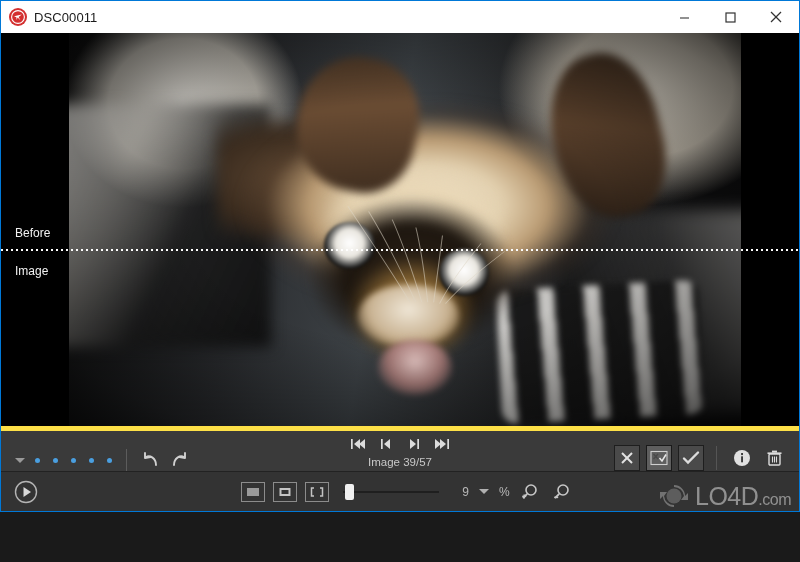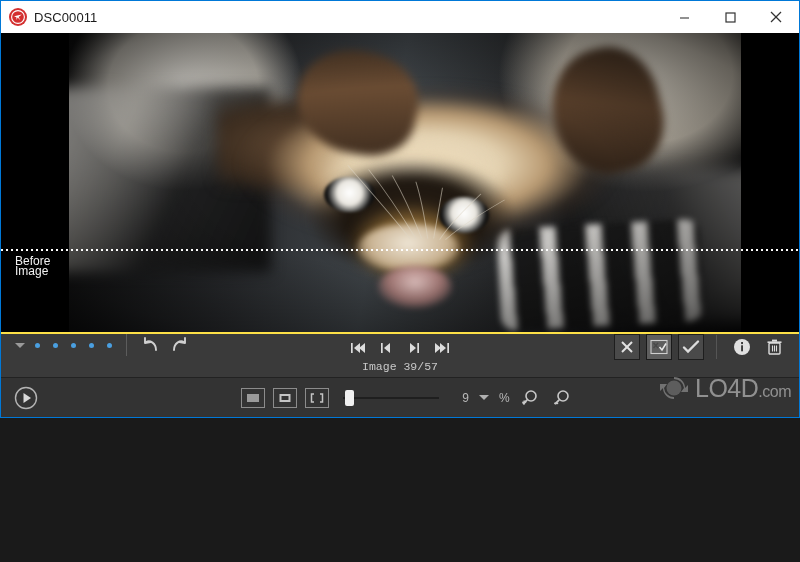--- a/index.html
+++ b/index.html
@@ -3,21 +3,21 @@
 <meta charset="utf-8">
 <style>
   * { box-sizing: border-box; margin: 0; padding: 0; }
   body {
     width: 800px; height: 562px;
     font-family: "Liberation Sans", sans-serif;
     background: #1a1a1a;
     overflow: hidden;
   }
   .window {
-    width: 800px; height: 418px;
+    width: 800px; height: 512px;
     position: relative;
     border: 1px solid #0078d7;
     background: #2d2d2d;
     display: flex; flex-direction: column;
   }
 
   
   .titlebar {
     height: 32px; background: #ffffff;
     display: flex; align-items: center;
@@ -152,29 +152,28 @@
   .divider-dots {
     position: absolute; left: 0; right: 0; top: 216px; height: 2px;
     background-image: repeating-linear-gradient(to right,
       #ffffff 0 2px, rgba(255,255,255,0) 2px 5px);
     z-index: 6;
   }
   .label-before, .label-edited {
     position: absolute; left: 14px; font-size: 12px; color: #f2f2f2;
     text-shadow: 0 1px 2px #000; z-index: 7;
   }
-  .label-before { top: 193px; margin-top: 28px; }
+  .label-before { top: 193px; }
   .label-edited { top: 231px; }
 
   
   .toolbar {
     flex: 0 0 45px; background: #3a3a3a;
-    display: flex; align-items: flex-start; position: relative;
-    border-top: 2px solid #fde047;
-    font-family: Liberation Mono, monospace;
+    display: flex; align-items: flex-end; position: relative;
+    border-top: 5px solid #fde047;
   }
   .tb-left { display: flex; align-items: center; padding-left: 14px; gap: 0; }
   .caret-down {
     width: 0; height: 0; border-left: 5px solid transparent;
     border-right: 5px solid transparent; border-top: 5px solid #9a9a9a;
     margin-right: 10px;
   }
   .rating-dots { display: flex; gap: 13px; align-items: center; }
   .rdot { width: 5px; height: 5px; border-radius: 50%; background: #4a9fe0; }
   .tb-sep {
@@ -243,21 +242,21 @@
     width: 0; height: 0; border-left: 5px solid transparent;
     border-right: 5px solid transparent; border-top: 5px solid #b0b0b0;
     margin-left: 10px;
   }
   .pct { font-size: 12px; color: #b8b8b8; margin-left: 10px; }
   .mag-btn { width: 24px; height: 24px; margin-left: 8px;
     display: flex; align-items: center; justify-content: center; }
 
   
   .watermark {
-    position: absolute; right: 8px; bottom: 14px;
+    position: absolute; right: 8px; bottom: 0;
     display: flex; align-items: center; gap: 4px;
     pointer-events: none; opacity: .62; justify-content: space-between;
   }
   .wm-text {
     font-size: 25px; color: #c9c9c9; letter-spacing: -.5px; line-height: 1;
   }
   .wm-text .small { font-size: 16px; }
 </style>
 </head>
 <body>

